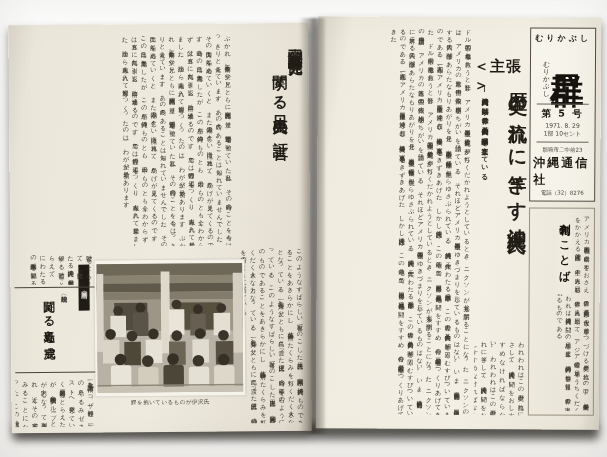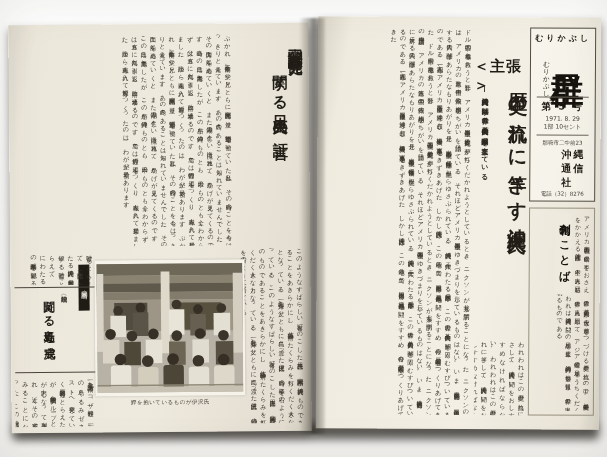--- a/index.html
+++ b/index.html
@@ -66,21 +66,21 @@
   .mh-pub{font-size:8px;font-weight:bold;letter-spacing:3px;color:#242018;}
   .mh-titlewrap{display:flex;flex-direction:row-reverse;align-items:flex-start;justify-content:center;
     height:84px;margin-top:3px;}
   .mh-title{writing-mode:vertical-rl;font-family:"DejaVu Serif","Liberation Serif",serif;
     font-weight:bold;font-size:34px;line-height:1;color:#16130e;}
   .mh-furi{writing-mode:vertical-rl;font-size:6.5px;color:#2c2822;margin-top:10px;}
   .mh-div{width:52px;border-top:1px solid #6b655a;margin:3px 0;}
   .mh-issue{font-size:9.5px;font-weight:bold;letter-spacing:2px;color:#1d1912;}
   .mh-date,.mh-price{font-size:6px;color:#3c372f;margin-top:1px;}
   .mh-addr,.mh-phone{font-size:5.5px;color:#3c372f;margin-top:1px;}
-  .mh-publisher{font-size:10px;font-weight:bold;letter-spacing:2px;color:#1d1912;margin-top:1px;margin-left:28px;}
+  .mh-publisher{font-size:12px;font-weight:bold;letter-spacing:2px;color:#1d1912;margin-top:1px;}
   .editorial{position:absolute;left:212px;top:190px;width:66px;height:208px;
     border:1px solid #97907f;box-sizing:border-box;}
   .editorial .body{left:3px;top:4px;width:58px;height:198px;font-size:5.8px;}
   .ed-head{position:absolute;left:25px;top:4px;height:78px;writing-mode:vertical-rl;
     font-family:"DejaVu Serif","Liberation Serif",serif;font-weight:bold;font-size:11px;
     letter-spacing:2px;color:#16130e;background:#efeade;padding:2px 1px;}
 </style>
 </head>
 <body>
 

